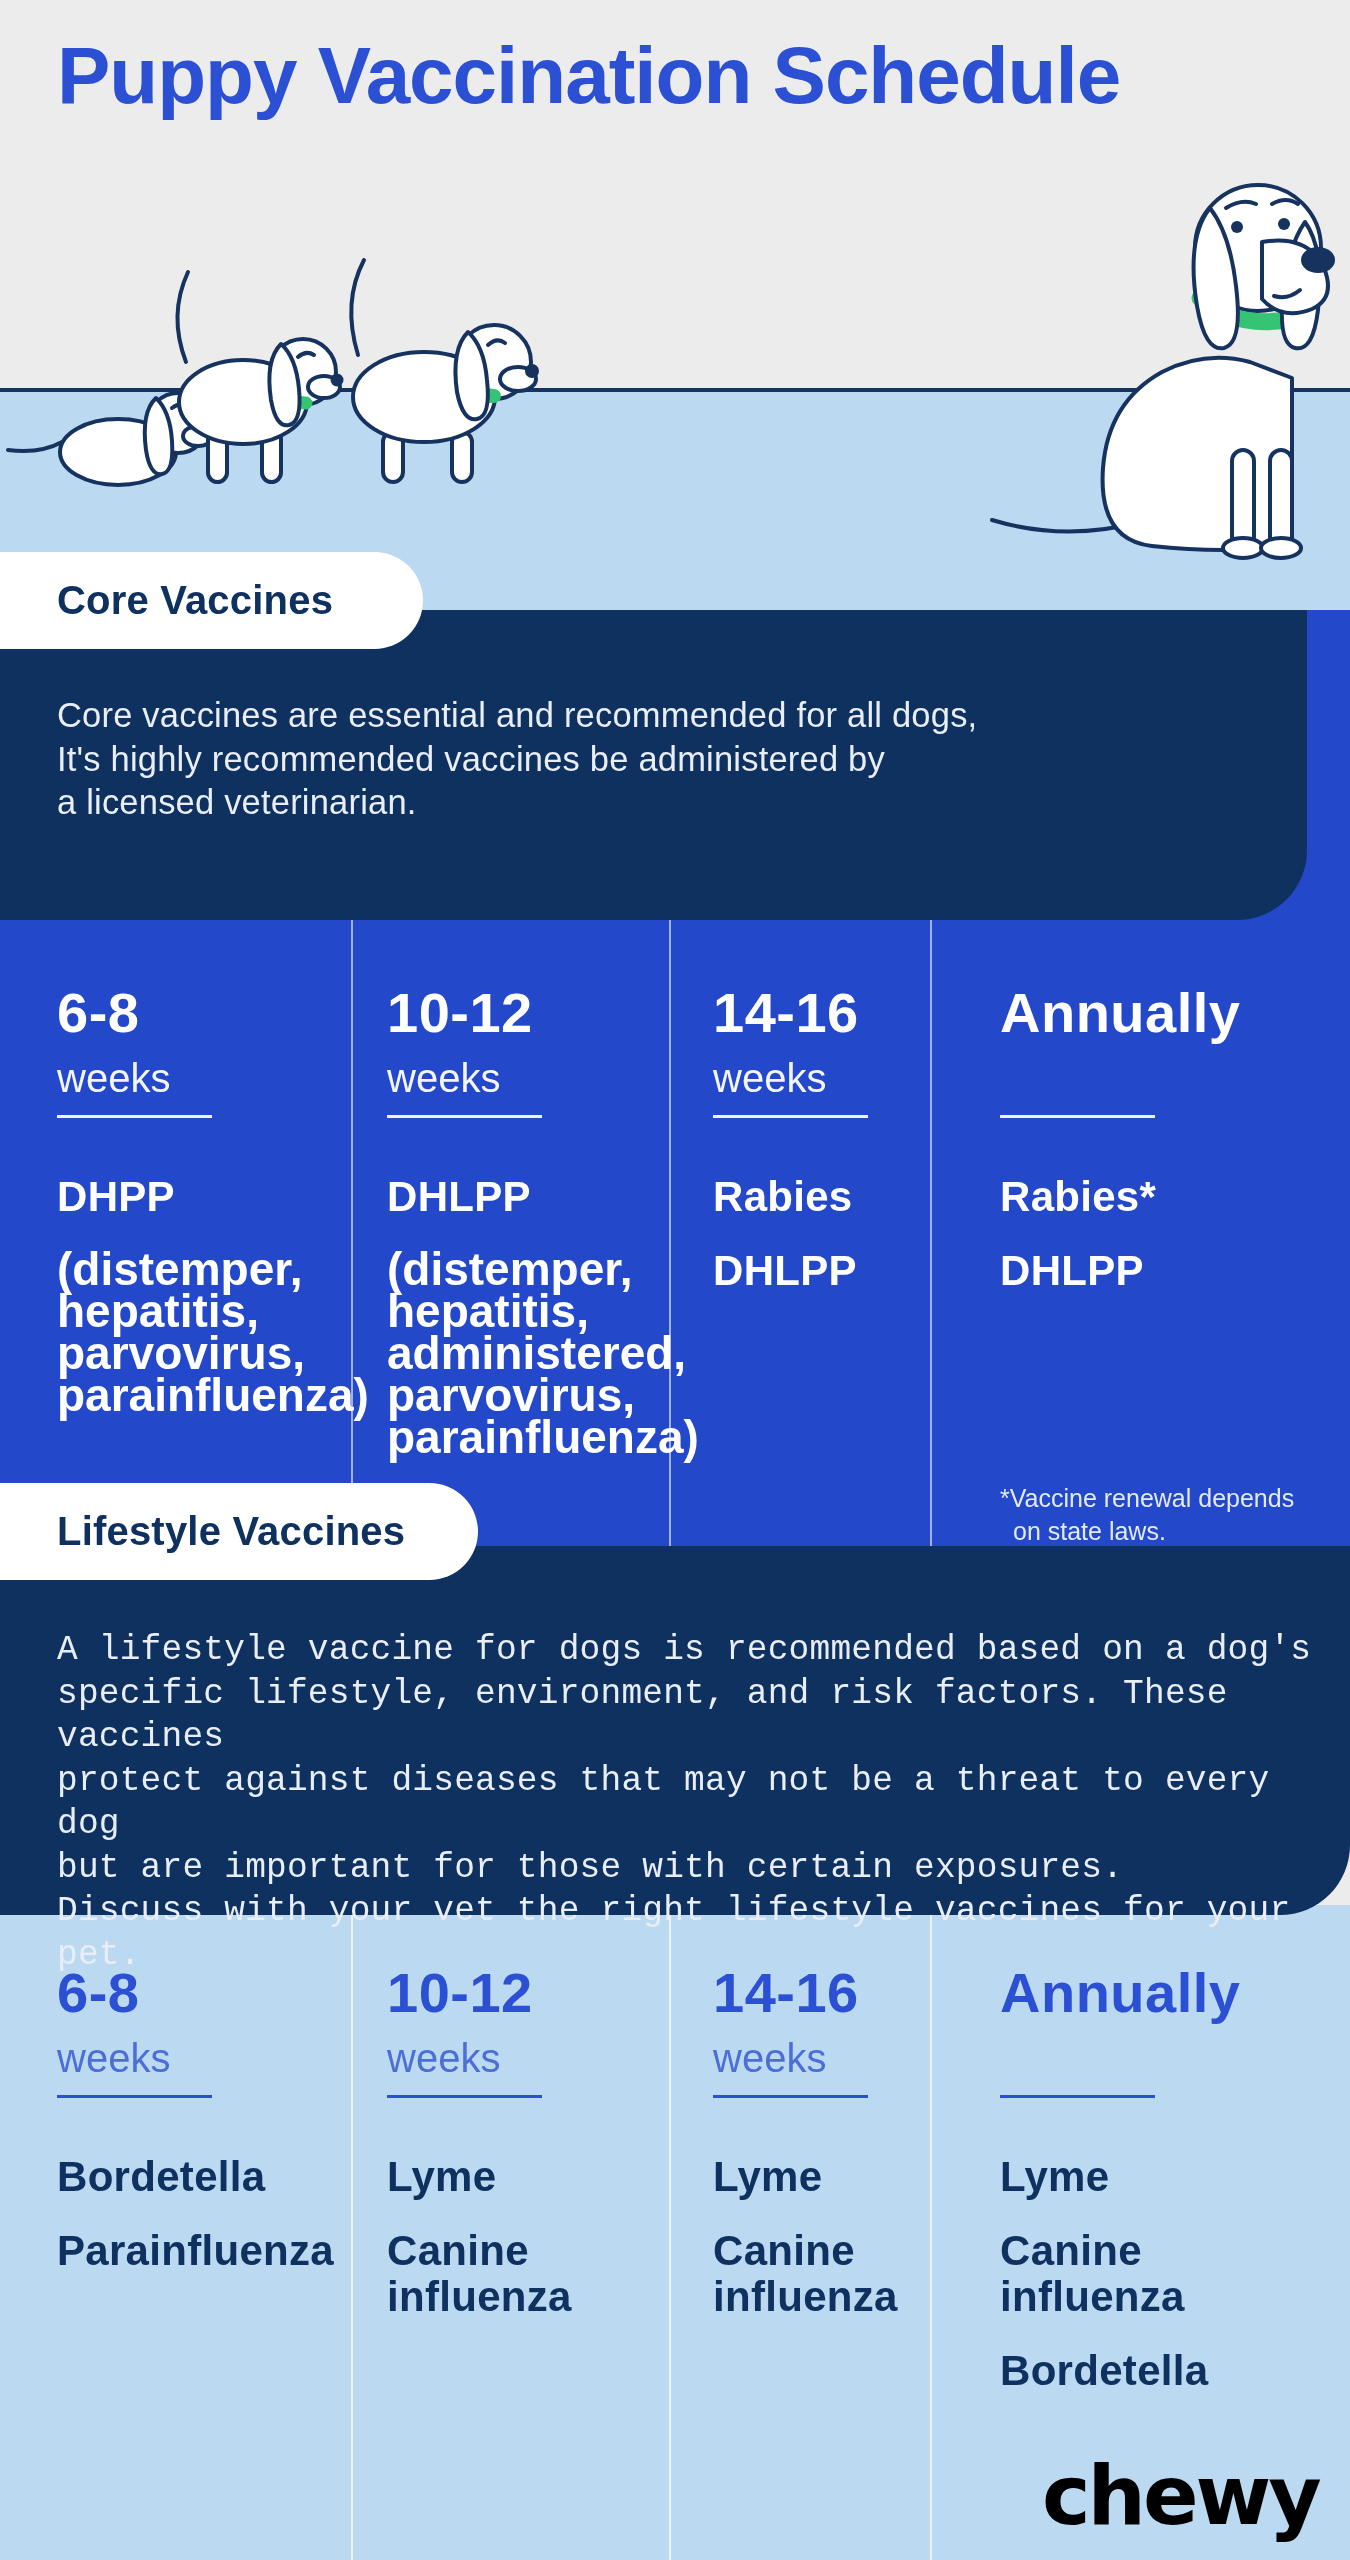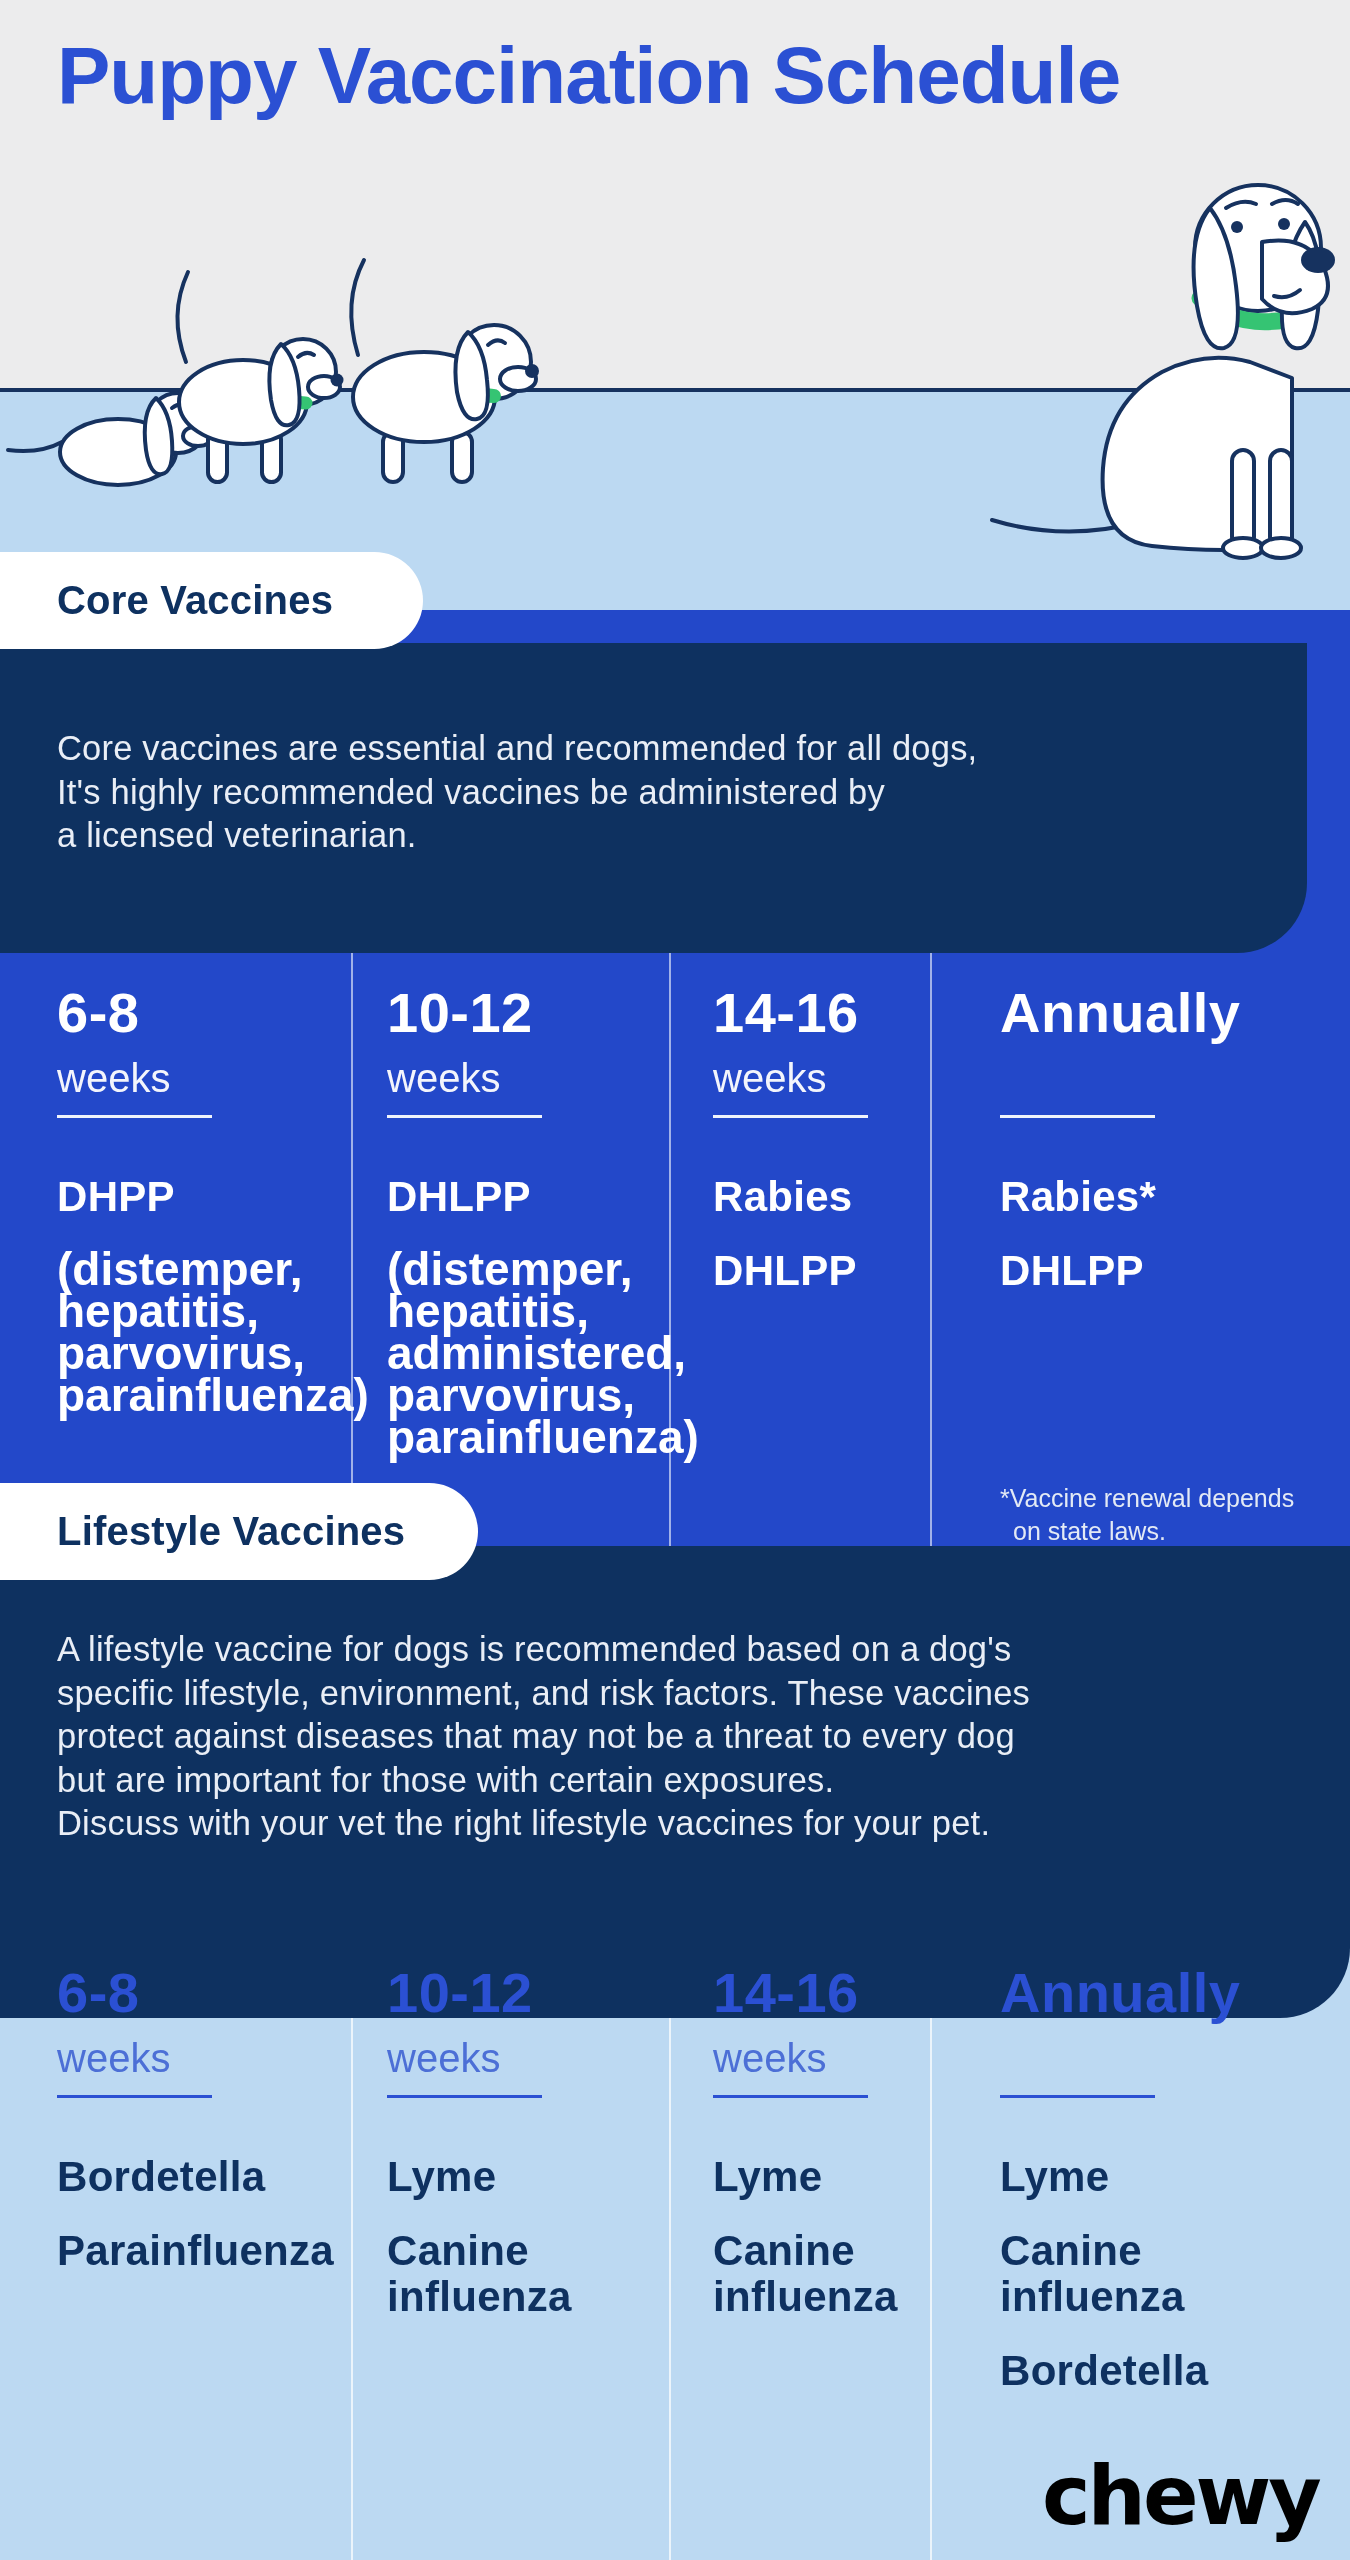--- a/index.html
+++ b/index.html
@@ -13,22 +13,22 @@
               letter-spacing:-1px;color:#2B50D3;}
   .floor{left:0;top:388px;width:1350px;height:222px;background:#BCD9F2;
          border-top:4px solid #16325F;box-sizing:border-box;}
   .dogs{left:0;top:150px;width:1350px;height:480px;z-index:3;}
 
   
   .core-section{left:0;top:610px;width:1350px;height:936px;background:#2348C9;}
   .lifestyle-section{left:0;top:1905px;width:1350px;height:655px;background:#BCD9F2;}
 
   .navy-block{background:#0E3160;z-index:4;}
-  .navy1{left:0;top:610px;width:1307px;height:310px;border-radius:0 0 70px 0;margin-top:33px;}
-  .navy2{left:0;top:1546px;width:1350px;height:472px;border-radius:0 0 70px 0;}
+  .navy1{left:0;top:610px;width:1307px;height:310px;border-radius:0 0 70px 0;}
+  .navy2{left:0;top:1546px;width:1350px;height:369px;border-radius:0 0 70px 0;font-family:Liberation Mono, monospace;}
   .navy-text{position:absolute;left:57px;color:#E9EEF6;font-size:34.5px;line-height:43.5px;
              font-weight:400;letter-spacing:.2px;}
   .navy1 .navy-text{top:84px;}
   .navy2 .navy-text{top:82px;}
 
   .pill{background:#FFFFFF;border-radius:0 50px 50px 0;z-index:6;display:flex;align-items:center;}
   .pill1{left:0;top:552px;width:423px;height:97px;}
   .pill2{left:0;top:1483px;width:478px;height:97px;}
   .pill-label{padding-left:57px;font-size:40px;font-weight:bold;color:#0E3160;letter-spacing:.2px;}
 

